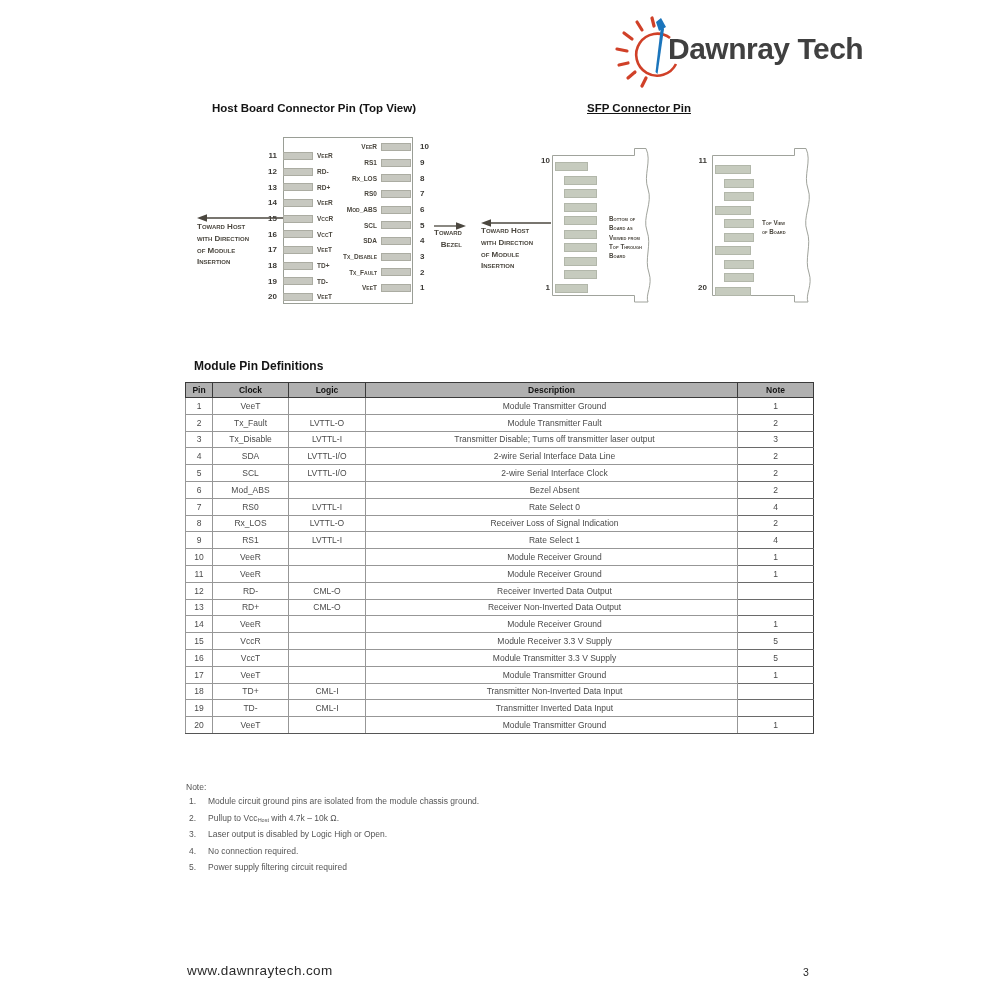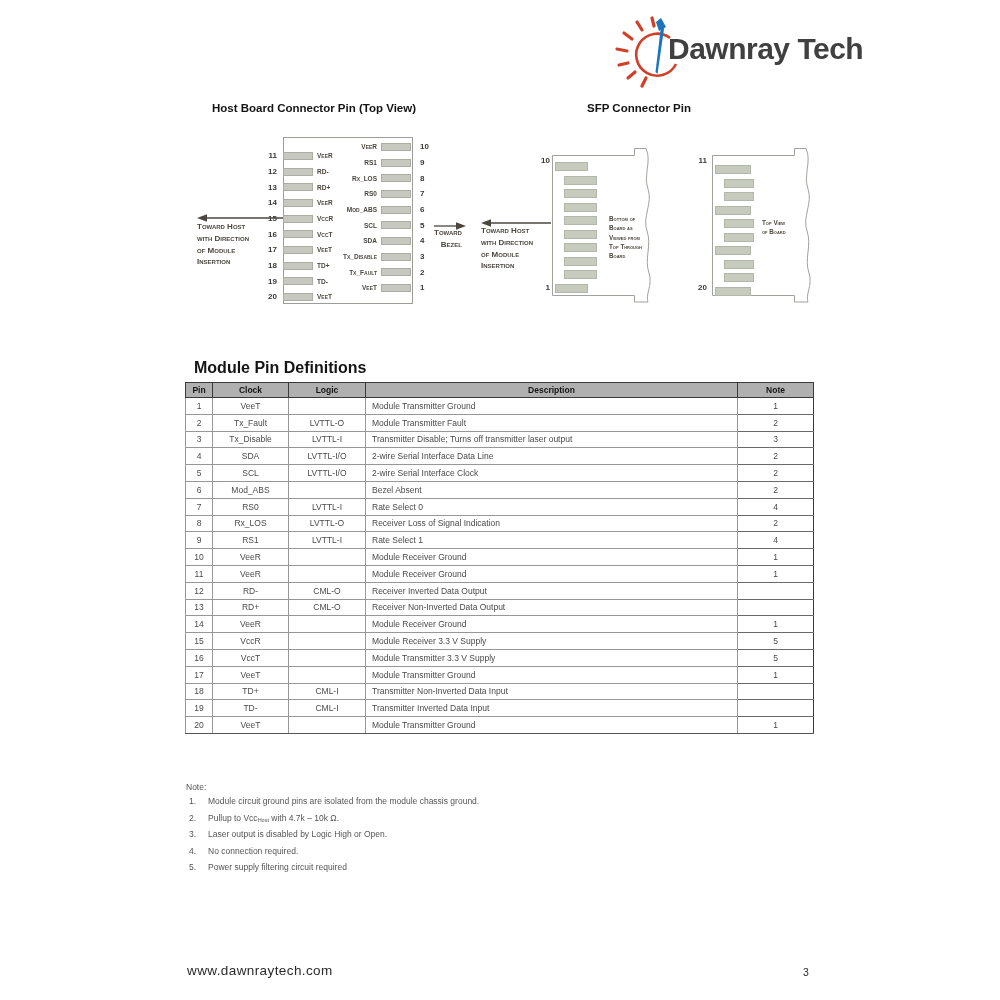--- a/index.html
+++ b/index.html
@@ -13,22 +13,22 @@
   .logo { position:absolute; left:612px; top:12px; width:260px; height:78px; }
   .logo svg { position:absolute; left:0; top:0; }
   .logo-text {
     position:absolute; left:56px; top:20px;
     font-size:30px; font-weight:bold; color:#404040; letter-spacing:-0.5px;
   }
 
   
   .sec-h { position:absolute; font-size:11.5px; font-weight:bold; color:#141414; }
   .h-host  { left:212px; top:102px; }
-  .h-sfp   { left:587px; top:102px; }
-  .h-table { left:194px; top:359px; font-size:16px; }
+  .h-sfp   { left:587px; top:102px;text-decoration:underline; }
+  .h-table { left:194px; top:359px; font-size:12px; }
 
   
   .host-box { position:absolute; left:283px; top:137px; width:130px; height:167px;
               border:1px solid #9a9e96; background:#ffffff; }
   .pincol { position:absolute; }
   .host-left-pins  { left:246px; top:148px; }
   .host-right-pins { left:303px; top:139px; }
   .hrow { display:flex; align-items:center; height:15.68px; }
   .pnum { font-size:8px; font-weight:bold; color:#3b3935; }
   .hrow .num-l { width:31px; text-align:right; margin-right:6px; }
@@ -71,21 +71,21 @@
   .pins-table { position:absolute; left:185px; top:382px; width:628px;
                 border-collapse:collapse; table-layout:fixed; }
   .pins-table th {
     background:#b0b0b0; border:1px solid #3a3a3a; height:15px;
     font-size:8.5px; font-weight:bold; color:#141414; text-align:center;
   }
   .pins-table td {
     border:1px solid #979797; height:16.8px; font-size:8.5px; color:#4a4a4a;
     text-align:center; white-space:nowrap; overflow:hidden;
   }
-  .pins-table td.c-desc { text-align:left; padding-left:6px;margin-left:36px; }
+  .pins-table td.c-desc { text-align:center; padding-left:6px;margin-left:36px; }
   .pins-table td.c-note { border-left:1px solid #3a3a3a; border-right:1px solid #3a3a3a;
                           border-bottom:1px solid #6a6a6a; }
   .pins-table tbody tr:last-child td { border-bottom:1px solid #555; }
 
   
   .notes { position:absolute; left:186px; top:734px; width:630px;
            font-size:8.5px; color:#555; }
   .note-title { line-height:14px;margin-top:46px; }
   .note-item { display:flex; line-height:14.55px; }
   .note-num { width:22px; padding-left:3px; flex:0 0 auto; }

